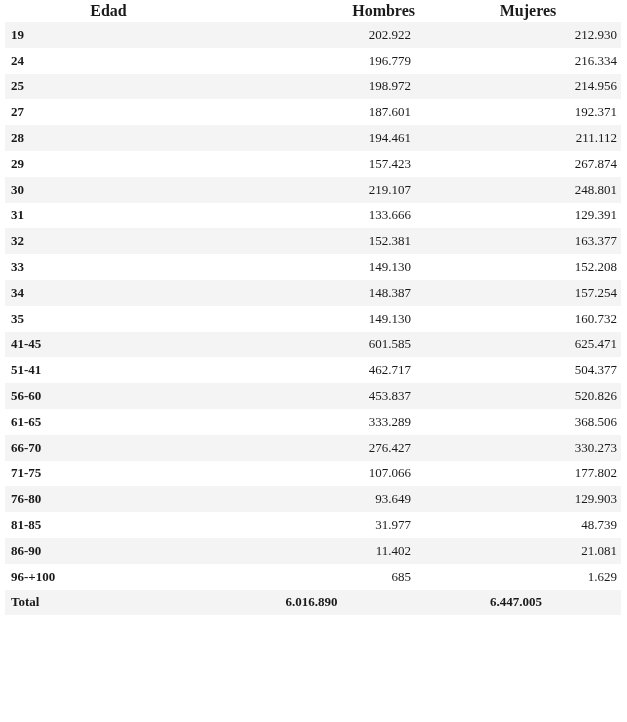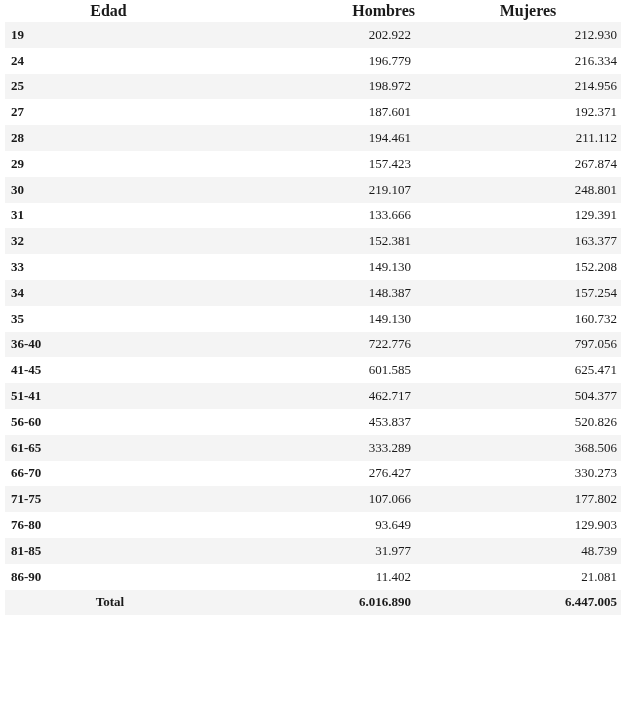--- a/index.html
+++ b/index.html
@@ -20,22 +20,22 @@
     th.col-edad { width: 207px; text-align: center; }
     th.col-h { width: 203px; text-align: right; }
     th.col-m { text-align: center; padding-left: 20px; margin-top: 46px; }
     tbody td {
       height: 25.8px; padding: 0; vertical-align: middle;
     }
     tbody tr:nth-child(odd) { background: #f4f4f4; }
     tbody tr:nth-child(even) { background: #ffffff; }
     td.edad { font-weight: bold; padding-left: 6px; }
     td.num { text-align: right; padding-right: 4px; }
-    tr.total td { font-weight: bold; }
-    tr.total td.edad { text-align: center; padding-right: 3px; }
+    tr.total td { font-weight: bold; text-align: center; }
+    tr.total td.edad { text-align: left; padding-right: 3px; }
   </style>
 </head>
 <body>
 
 <table>
   <thead>
     <tr>
       <th class="col-edad">Edad</th>
       <th class="col-h">Hombres</th>
       <th class="col-m">Mujeres</th>
@@ -96,25 +96,20 @@
         <td class="edad">34</td>
         <td class="num">148.387</td>
         <td class="num">157.254</td>
       </tr>
       <tr>
         <td class="edad">35</td>
         <td class="num">149.130</td>
         <td class="num">160.732</td>
       </tr>
       <tr>
-        <td class="edad">36-40</td>
-        <td class="num">722.776</td>
-        <td class="num">797.056</td>
-      </tr>
-      <tr>
         <td class="edad">41-45</td>
         <td class="num">601.585</td>
         <td class="num">625.471</td>
       </tr>
       <tr>
         <td class="edad">51-41</td>
         <td class="num">462.717</td>
         <td class="num">504.377</td>
       </tr>
       <tr>
@@ -145,19 +140,24 @@
       <tr>
         <td class="edad">81-85</td>
         <td class="num">31.977</td>
         <td class="num">48.739</td>
       </tr>
       <tr>
         <td class="edad">86-90</td>
         <td class="num">11.402</td>
         <td class="num">21.081</td>
       </tr>
+      <tr>
+        <td class="edad">96-+100</td>
+        <td class="num">685</td>
+        <td class="num">1.629</td>
+      </tr>
       <tr class="total">
         <td class="edad">Total</td>
         <td class="num">6.016.890</td>
         <td class="num">6.447.005</td>
       </tr>
     </tbody>
 </table>
 
 </body></html>

